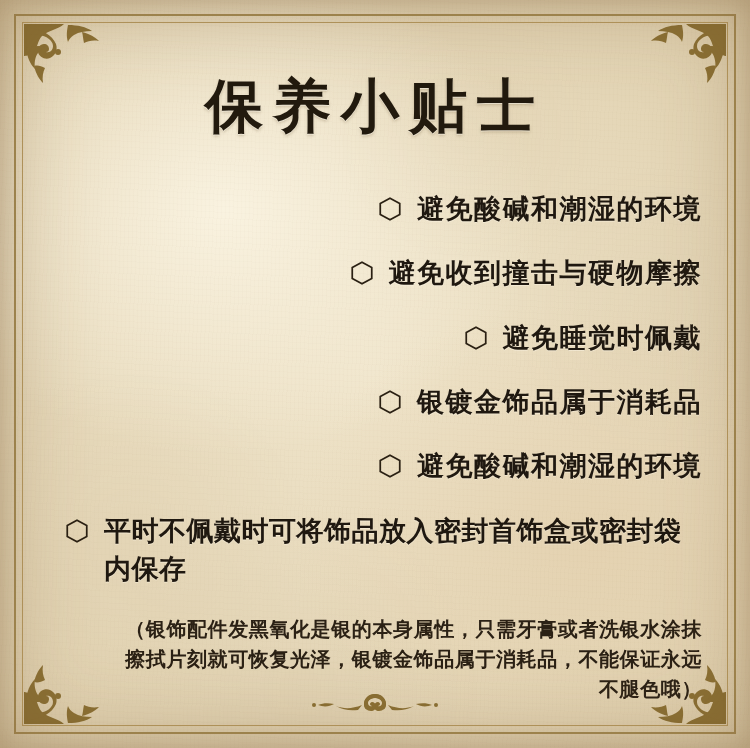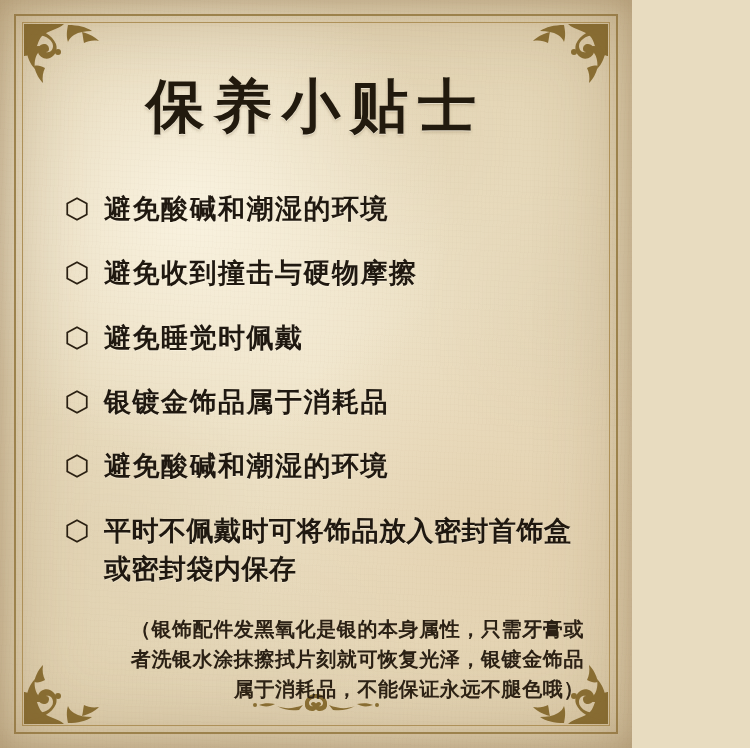--- a/index.html
+++ b/index.html
@@ -9,21 +9,21 @@
   body {
     width: 750px;
     height: 748px;
     overflow: hidden;
     font-family: "Liberation Serif", serif;
     background: #e8dcc0;
   }
 
   .page {
     position: relative;
-    width: 632px;
+    width: 750px;
     height: 748px;
     box-sizing: border-box;
     background:
       radial-gradient(ellipse 70% 55% at 30% 28%, rgba(255,250,235,0.75) 0%, rgba(255,250,235,0.0) 60%),
       radial-gradient(ellipse 60% 50% at 78% 72%, rgba(226,204,168,0.55) 0%, rgba(226,204,168,0.0) 65%),
       radial-gradient(ellipse 90% 80% at 50% 50%, #efe4ca 0%, #e5d7b8 55%, #d9c8a4 100%);
     overflow: hidden;
   }
 
   
@@ -106,20 +106,21 @@
 
   .tips {
     margin: 44px 0 0 0;
     padding: 0 8px 0 24px;
   }
 
   .tip {
     display: flex;
     align-items: flex-start;
     margin-bottom: 26px;
+    justify-content: flex-end;
   }
   .tip .marker {
     flex: 0 0 auto;
     width: 26px;
     height: 26px;
     margin-top: 6px;
     margin-right: 14px;
     color: #2a2013;
   }
   .tip .marker svg { display:block; width:100%; height:100%; }

